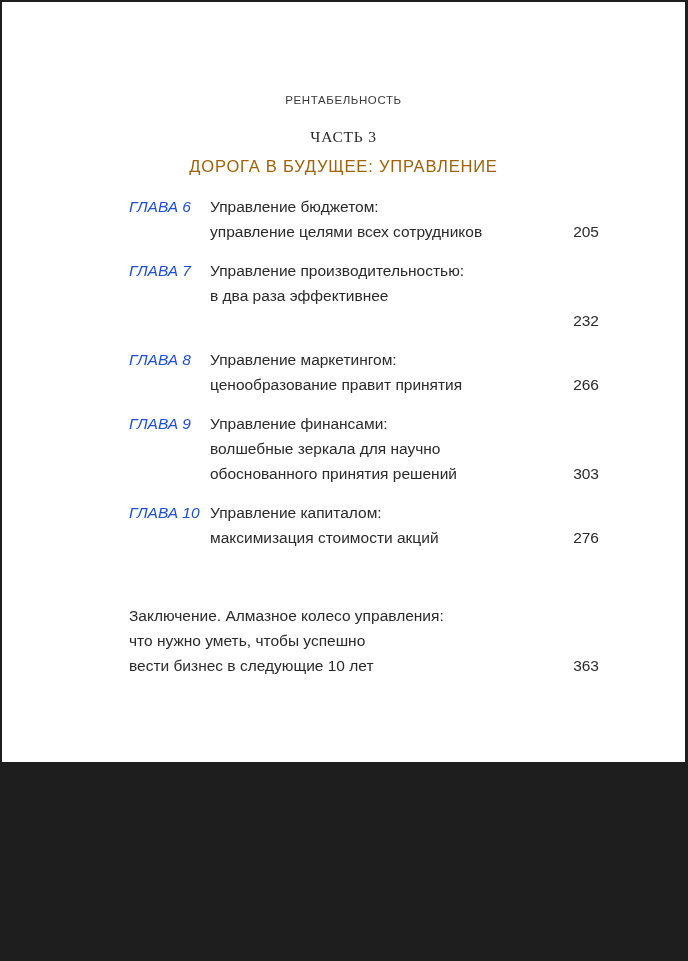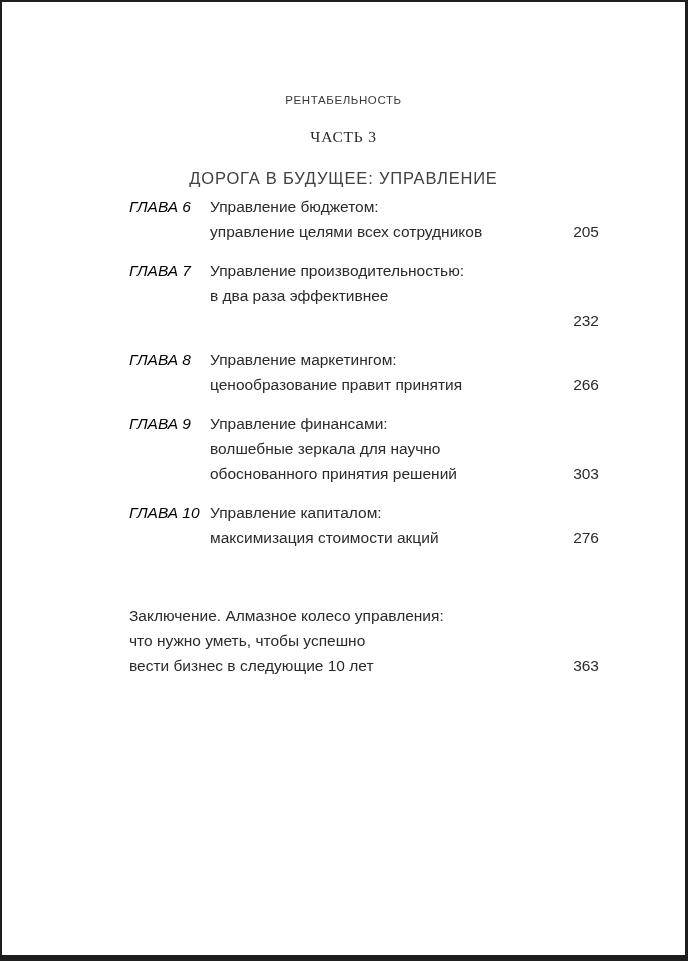--- a/index.html
+++ b/index.html
@@ -7,50 +7,49 @@
       width: 688px; height: 961px;
       background: #1e1e1e;
       position: relative;
       overflow: hidden;
       font-family: "Liberation Sans", "DejaVu Sans", sans-serif;
       color: #2a2a2a;
     }
     .page {
       position: absolute;
       left: 2px; top: 2px;
-      width: 683px; height: 953px;
+      width: 683px; height: 760px;
       background: #ffffff;
     }
     .running-head {
       position: absolute; left: 0; right: 0; top: 92px;
       text-align: center;
       font-size: 11.5px; letter-spacing: 0.6px;
       color: #3a3a3a;
     }
     .part-label {
       position: absolute; left: 0; right: 0; top: 126px;
       text-align: center;
       font-size: 15.5px; letter-spacing: 0.8px;
       color: #2a2a2a;
       font-family: Liberation Serif, serif;
     }
     .part-title {
       position: absolute; left: 0; right: 0; top: 155px;
       text-align: center;
       font-size: 16.5px; letter-spacing: 0.8px;
-      color: #404040;
-      margin-top: 12px;
+      color: #a16207;
     }
     .entry {
       position: absolute; left: 127px; width: 470px;
       font-size: 15.5px; line-height: 25px;
     }
     .entry .label {
       position: absolute; left: 0; top: 0;
-      font-style: italic; color: #000000;
+      font-style: italic; color: #1d4ed8;
       white-space: nowrap;
     }
     .entry .lines {
       position: absolute; left: 81px; top: 0;
       white-space: nowrap;
     }
     .entry .line { display: block; height: 25px; }
     .entry .page-num {
       position: absolute; right: 0;
       text-align: right;

